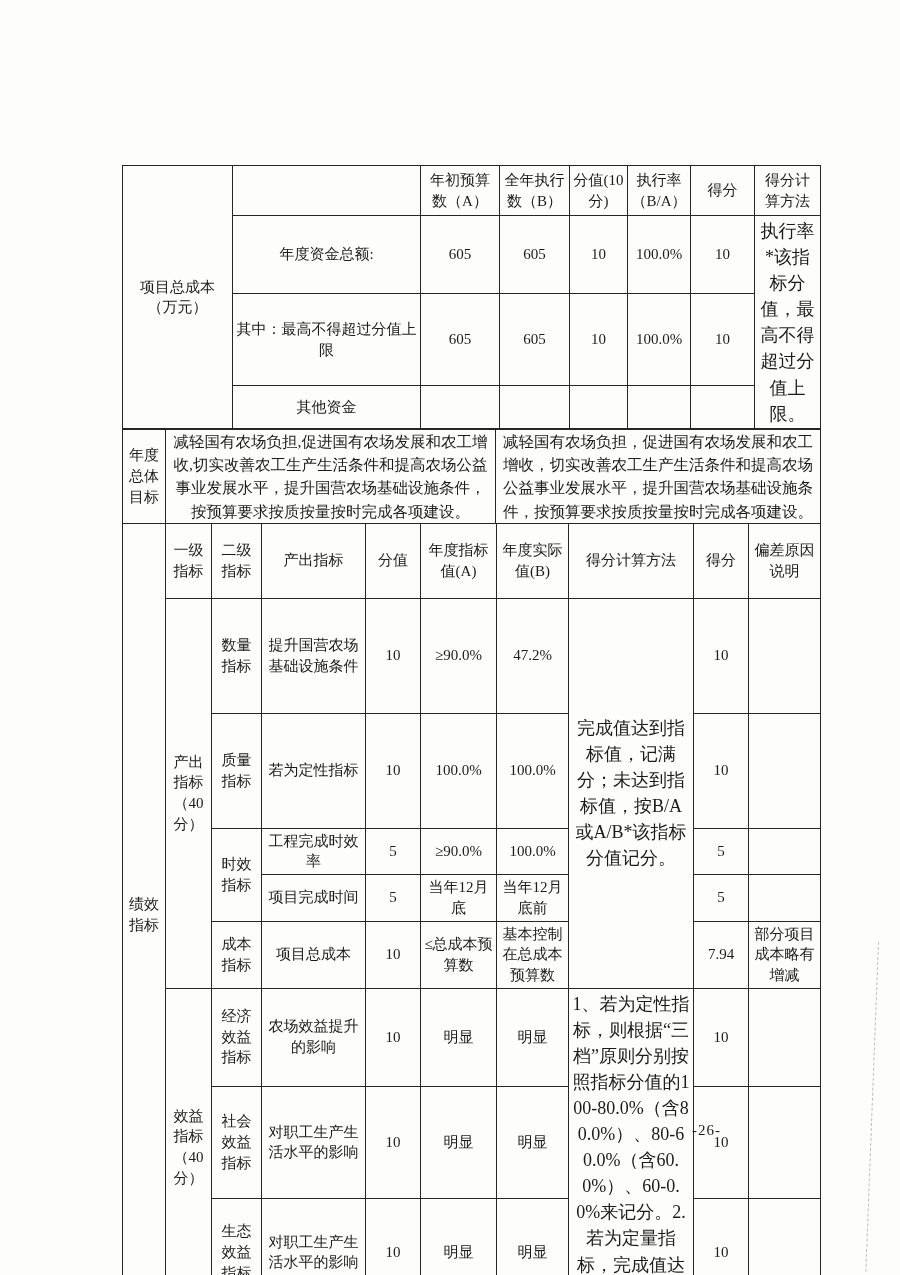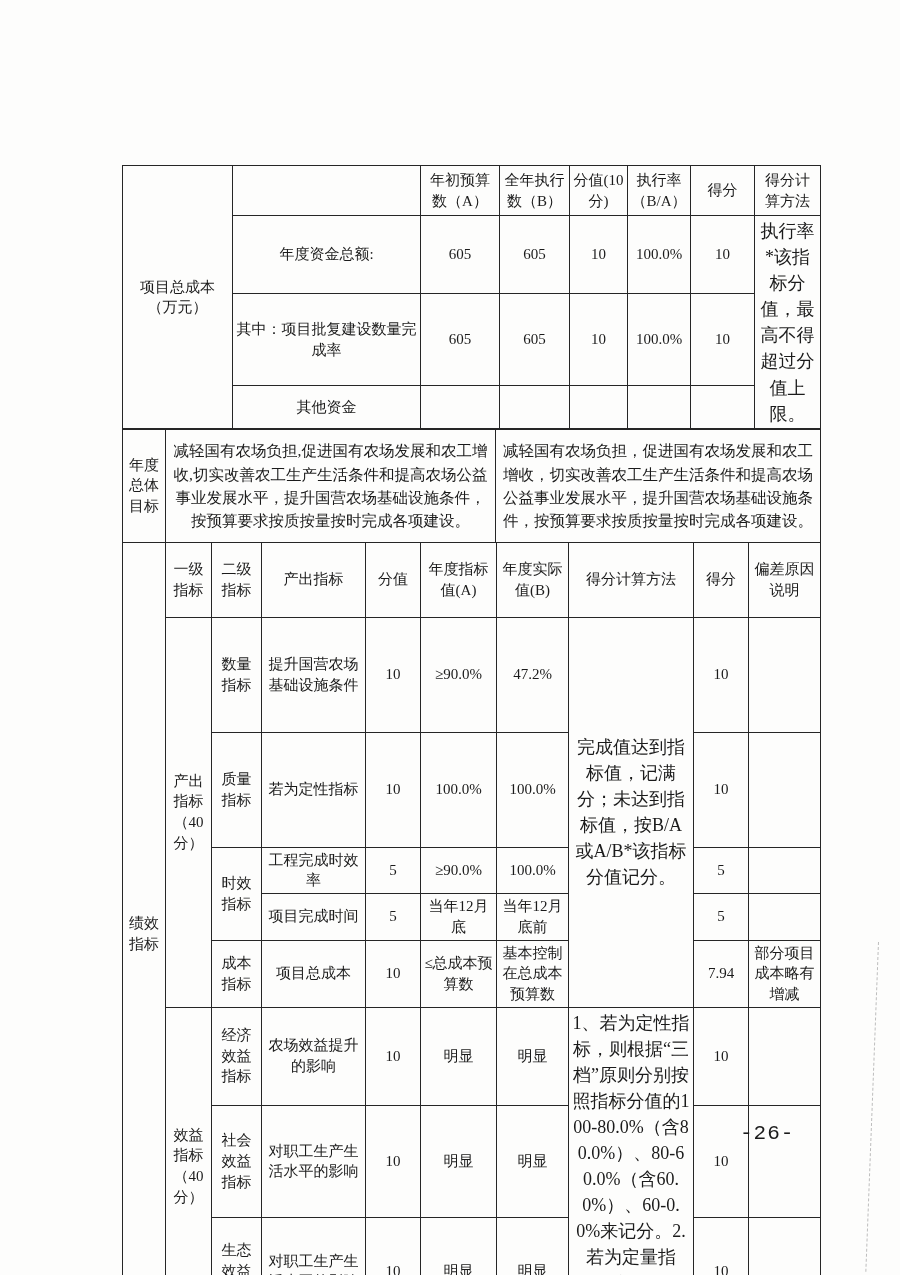--- a/index.html
+++ b/index.html
@@ -20,26 +20,26 @@
     text-align: center;
     vertical-align: middle;
     padding: 2px 3px;
     font-size: 15px;
     line-height: 1.38;
     color: #1b1b1b;
     word-break: break-all;
     overflow: hidden;
   }
   .pre { white-space: pre-line; }
-  .goaltxt { font-size: 15.5px; line-height: 1.5; padding: 10px 5px; }
+  .goaltxt { font-size: 15.5px; line-height: 1.5; padding: 0 5px; }
   .method { font-size: 18px; line-height: 1.45; }
   .pagenum {
-    position: absolute; left: 740px; top: 1122px;
-    font-size: 21px; letter-spacing: 1px;
-    font-family: Liberation Mono, monospace;
+    position: absolute; left: 692px; top: 1122px;
+    font-size: 15px; letter-spacing: 1px;
+    font-family: Liberation Serif, serif;
   }
   .artifact {
     position: absolute; left: 878px; top: 942px;
     height: 330px; width: 0;
     border-left: 1.5px dashed #bdbdbd;
     transform: rotate(2.2deg);
     transform-origin: top center;
   }
 </style>
 </head>
@@ -73,21 +73,21 @@
     <tr style="height:46px">
       <td>年度资金总额:</td>
       <td>605</td>
       <td>605</td>
       <td>10</td>
       <td>100.0%</td>
       <td>10</td>
       <td rowspan="3" class="method">执行率*该指标分值，最高不得超过分值上限。</td>
     </tr>
     <tr style="height:54px">
-      <td>其中：项目批复建设数量完成率</td>
+      <td>其中：最高不得超过分值上限</td>
       <td>605</td>
       <td>605</td>
       <td>10</td>
       <td>100.0%</td>
       <td>10</td>
     </tr>
     <tr style="height:25px">
       <td>其他资金</td>
       <td></td>
       <td></td>

